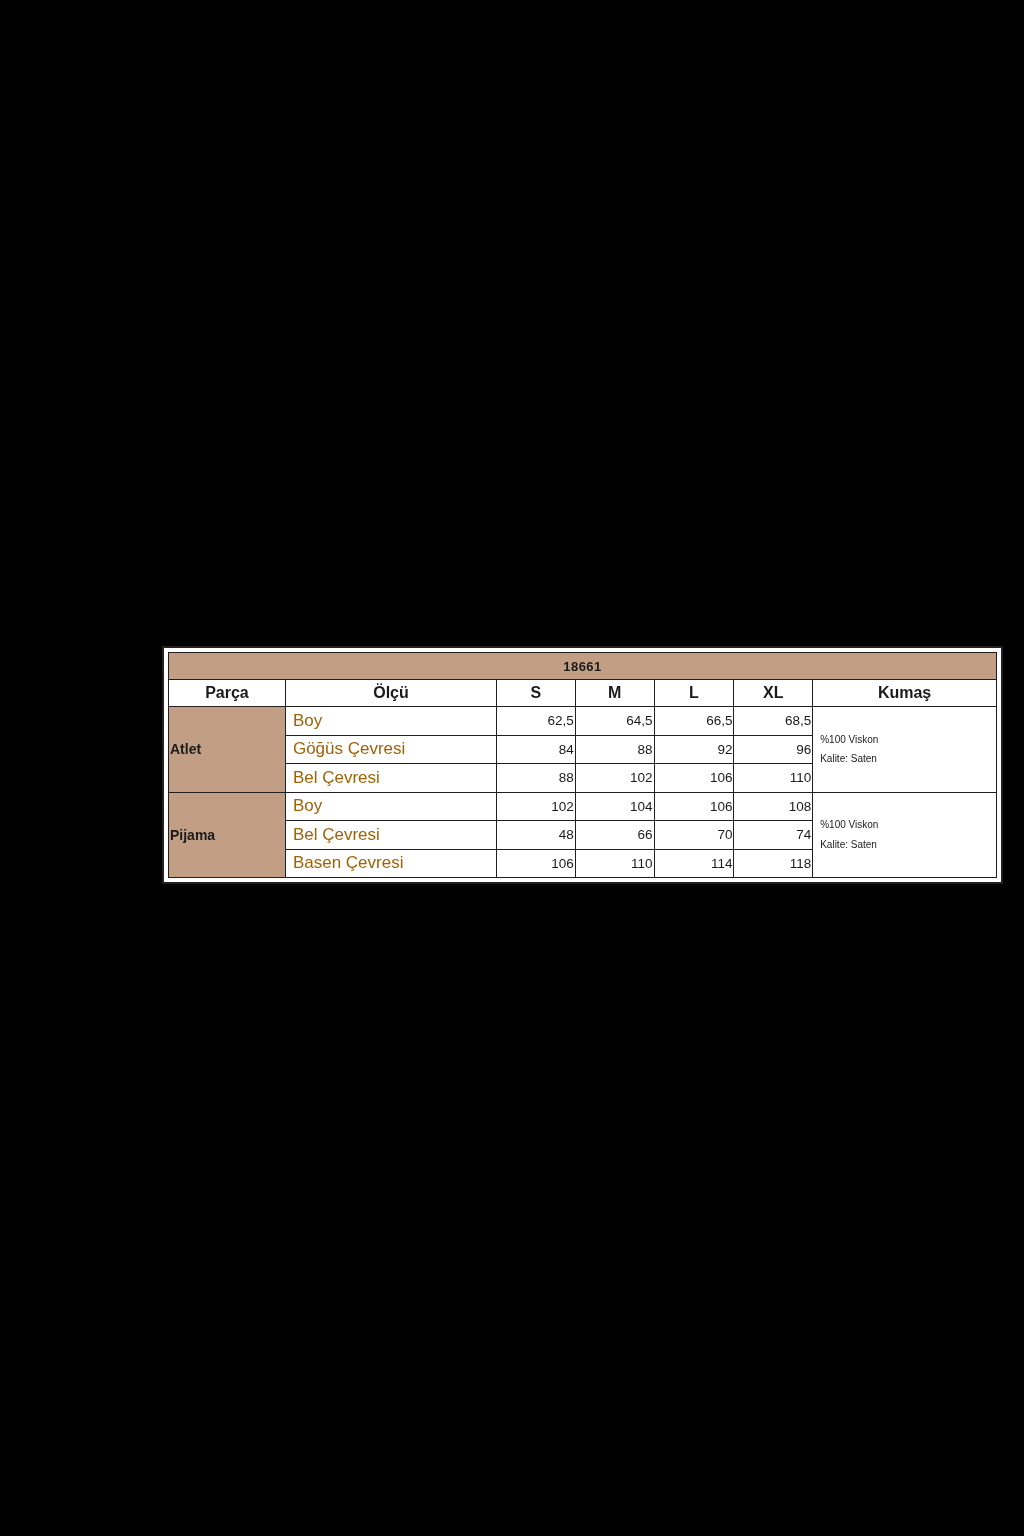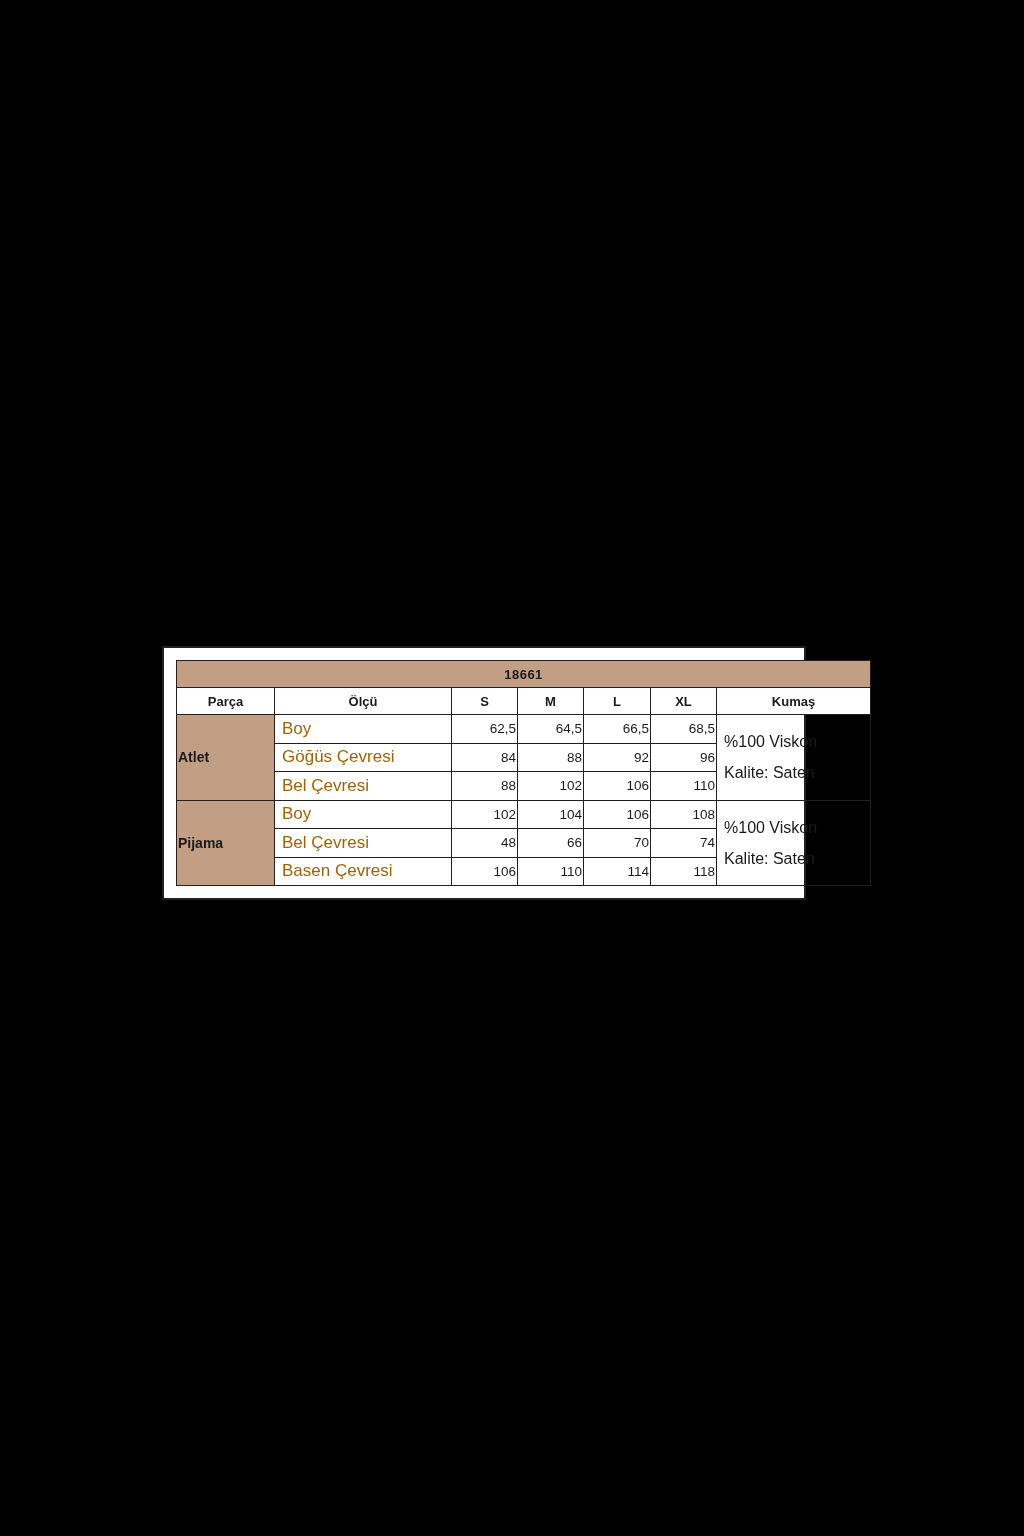--- a/index.html
+++ b/index.html
@@ -11,25 +11,25 @@
     width: 1024px;
     height: 1536px;
     position: relative;
     font-family: "Liberation Sans", sans-serif;
   }
 
   .size-table-wrap {
     position: absolute;
     left: 162px;
     top: 646px;
-    width: 644px;
+    width: 841px;
     background: #ffffff;
     border: 2px solid #231f20;
     box-sizing: border-box;
-    padding: 12px;
+    padding: 4px;
   }
 
   table.size-table {
     width: 100%;
     border-collapse: collapse;
     table-layout: fixed;
   }
 
   table.size-table td,
   table.size-table th {
@@ -45,21 +45,21 @@
     letter-spacing: 0.5px;
     color: #1b1b1b;
     height: 27px;
     padding: 0;
   }
 
   .head-cell {
     background: #ffffff;
     text-align: center;
     font-weight: bold;
-    font-size: 13px;
+    font-size: 16px;
     color: #1b1b1b;
     height: 27px;
     padding: 0;
   }
 
   .group-cell {
     background: #c29f84;
     text-align: left;
     font-weight: bold;
     font-size: 14px;
@@ -78,21 +78,21 @@
   .value-cell {
     text-align: right;
     font-size: 13.5px;
     color: #1b1b1b;
     height: 28.5px;
   }
 
   .fabric-cell {
     vertical-align: middle;
     padding-left: 7px;
-    font-size: 16px;
+    font-size: 10px;
     color: #1b1b1b;
     line-height: 1.95;
   }
   .fabric-line { display: block; }
 
   
   col.c-parca   { width: 98px; }
   col.c-olcu    { width: 177px; }
   col.c-s       { width: 66px; }
   col.c-m       { width: 66px; }

